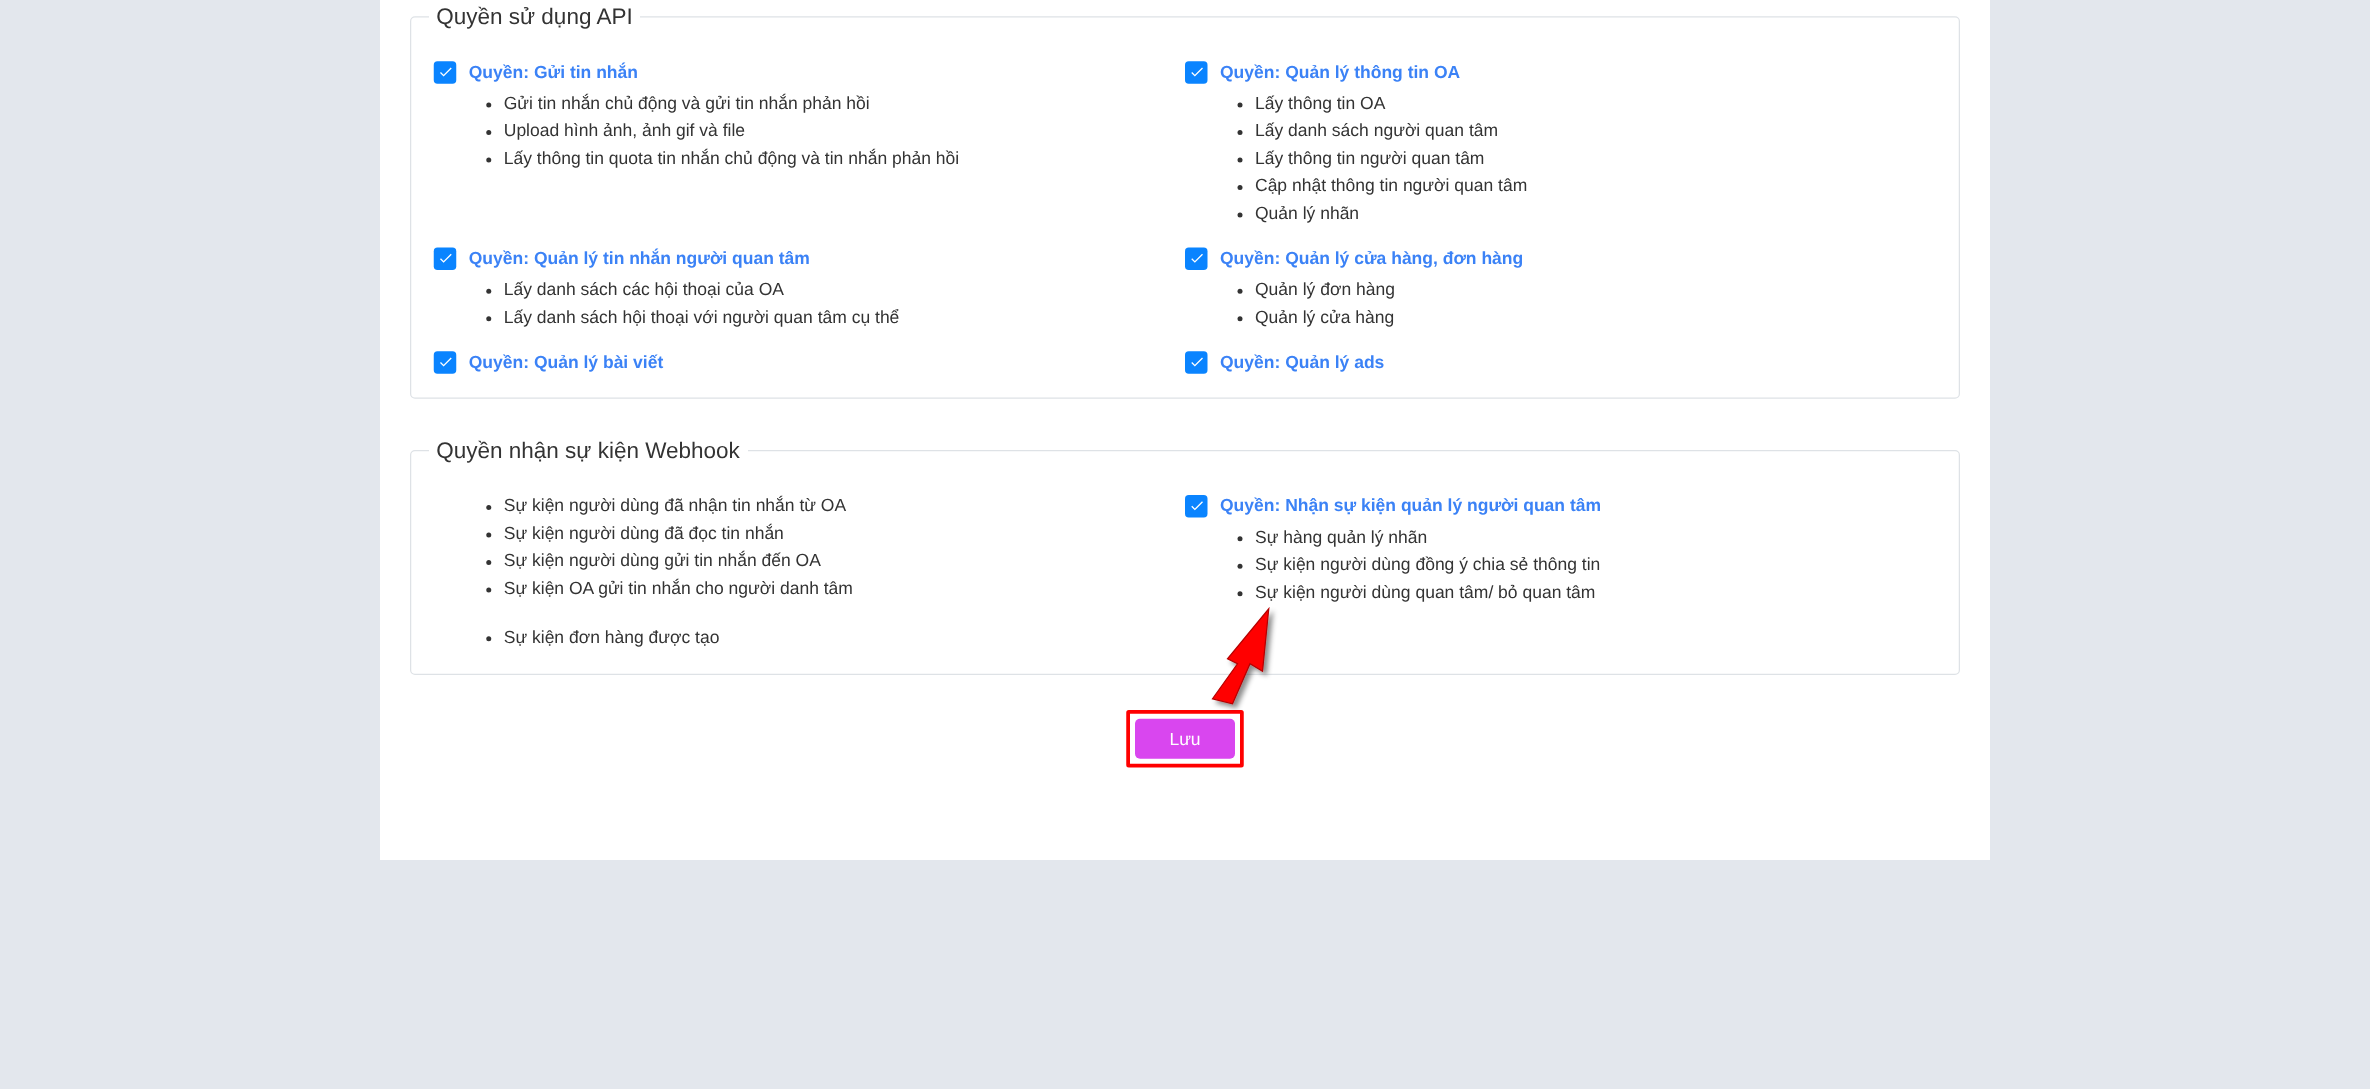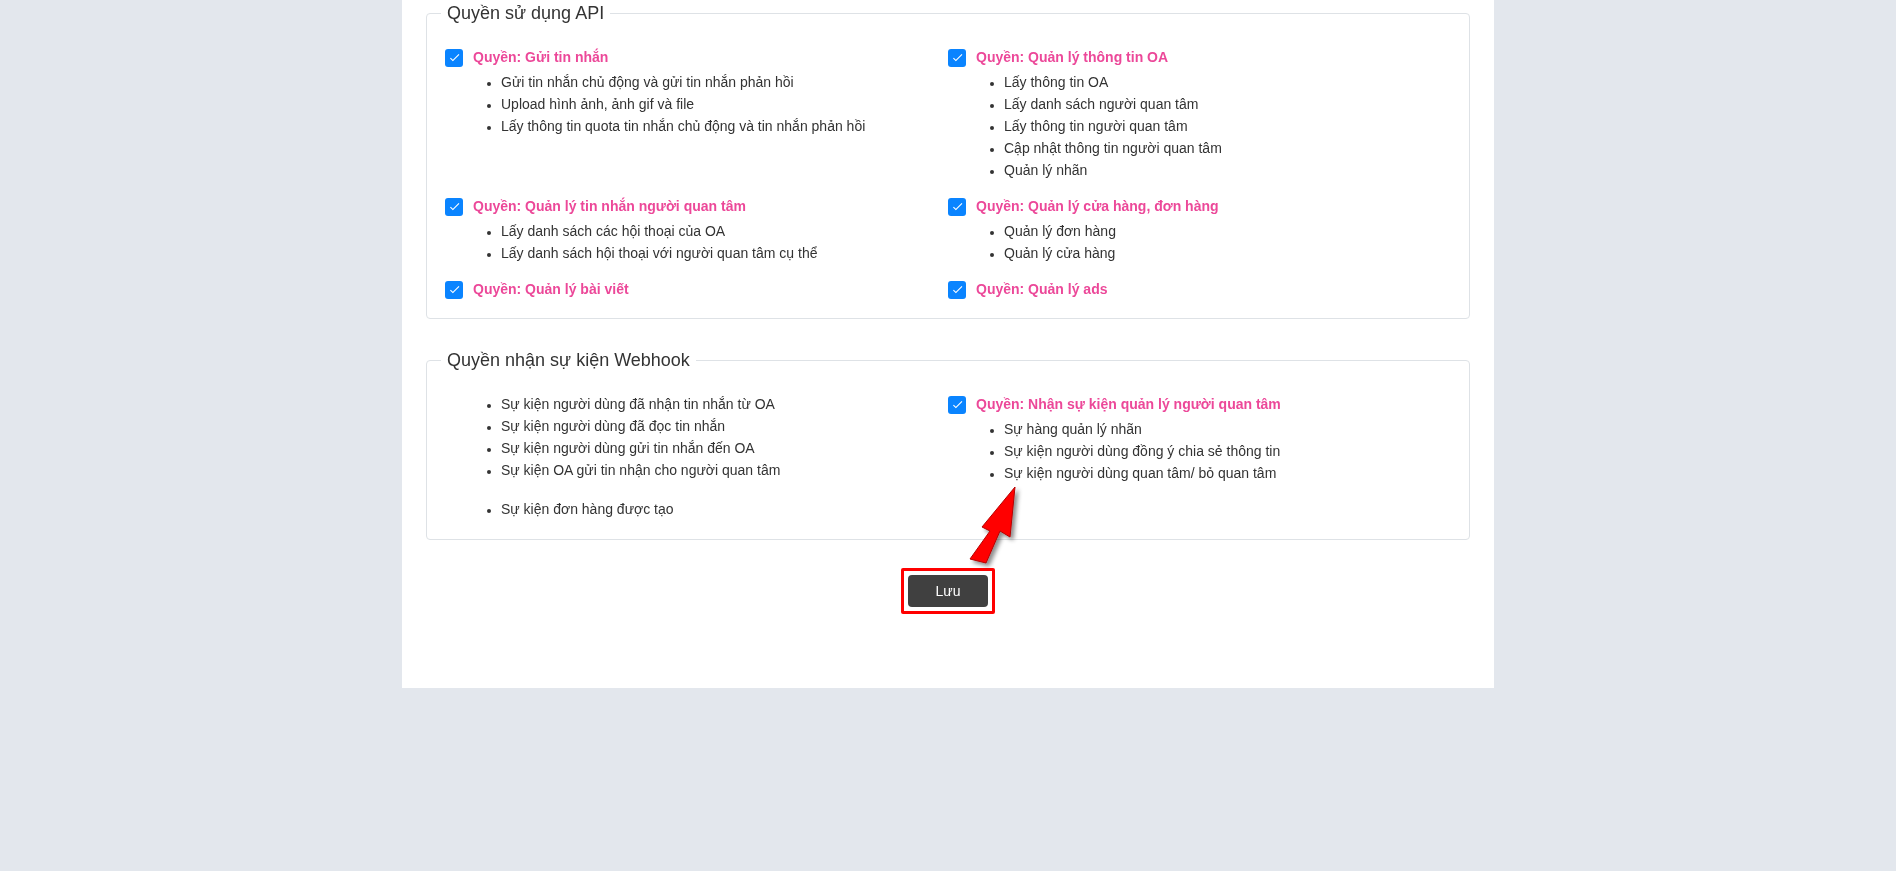--- a/index.html
+++ b/index.html
@@ -4,21 +4,21 @@
   <style>
     * { box-sizing: border-box; margin: 0; padding: 0; }
     body {
       font-family: -apple-system, BlinkMacSystemFont, "Segoe UI", Helvetica, Arial, sans-serif;
       background: #e3e7ed;
       font-size: 14px;
       color: #212529;
       line-height: 1.5;
     }
     .page-container {
-      width: 1092px;
+      width: 1288px;
       margin: 0 auto;
       background: #fff;
       padding: 0 24px 30px 24px;
       min-height: 688px;
     }
     fieldset {
       border: 1px solid #dee2e6;
       border-radius: 4px;
       padding: 6px 18px 18px 18px;
       margin-bottom: 28px;
@@ -60,21 +60,21 @@
       flex-shrink: 0;
       cursor: pointer;
     }
     .checkbox svg {
       width: 13px;
       height: 13px;
       fill: #fff;
     }
     .perm-title {
       font-weight: 700;
-      color: #ec4899;
+      color: #3b82f6;
     }
     .perm-list {
       list-style: disc;
       margin: 4px 0 0 48px;
       padding-left: 8px;
       color: #333;
     }
     .perm-list li {
       margin-bottom: 1px;
       color: #333;
@@ -88,21 +88,21 @@
       margin-top: 28px;
     }
     .save-wrap {
       display: inline-block;
       padding: 4px;
       border: 3px solid #ff0000;
       border-radius: 2px;
       position: relative;
     }
     .btn-save {
-      background: #404040;
+      background: #d946ef;
       color: #fff;
       border: none;
       padding: 8px 26px;
       font-size: 14px;
       border-radius: 4px;
       cursor: pointer;
       min-width: 80px;
     }
     .arrow-svg {
       position: absolute;
@@ -222,21 +222,21 @@
 
   <fieldset>
     <legend>Quyền nhận sự kiện Webhook</legend>
     <div class="row">
       <div class="col">
         <div class="perm-block">
           <ul class="perm-list">
             <li>Sự kiện người dùng đã nhận tin nhắn từ OA</li>
             <li>Sự kiện người dùng đã đọc tin nhắn</li>
             <li>Sự kiện người dùng gửi tin nhắn đến OA</li>
-            <li>Sự kiện OA gửi tin nhận cho người quan tâm</li>
+            <li>Sự kiện OA gửi tin nhắn cho người danh tâm</li>
           </ul>
         </div>
       </div>
       <div class="col">
         <div class="perm-block">
           <div class="perm-header">
             <span class="checkbox">
               <svg viewBox="0 0 24 24">
                   <path d="M9 16.17l-3.88-3.88L3.7 13.7 9 19l12-12-1.41-1.42z"></path>
                 </svg>

